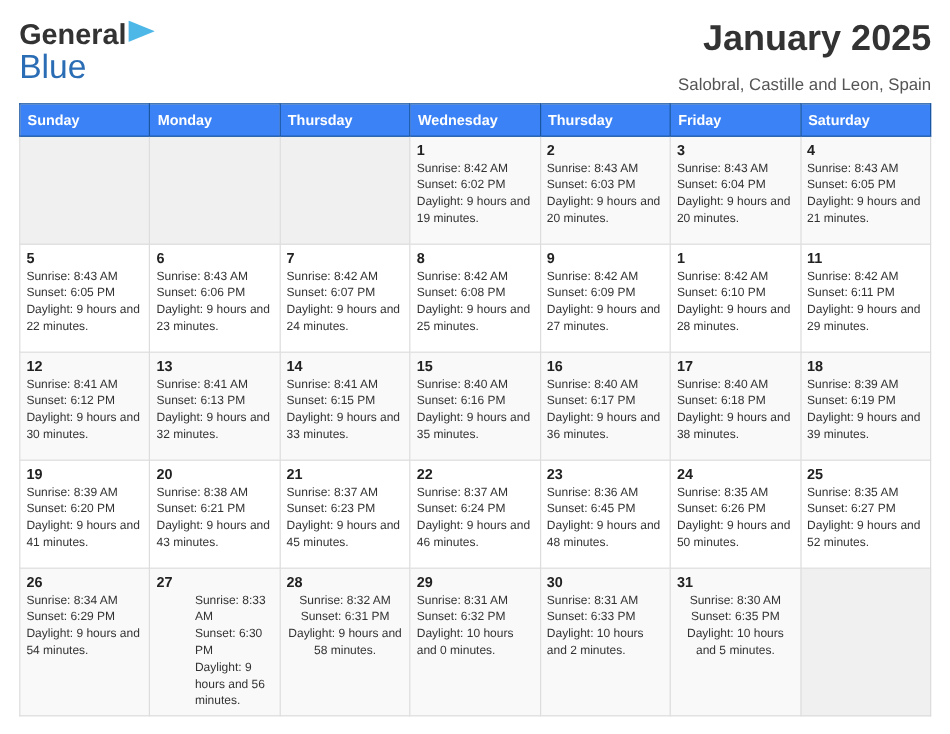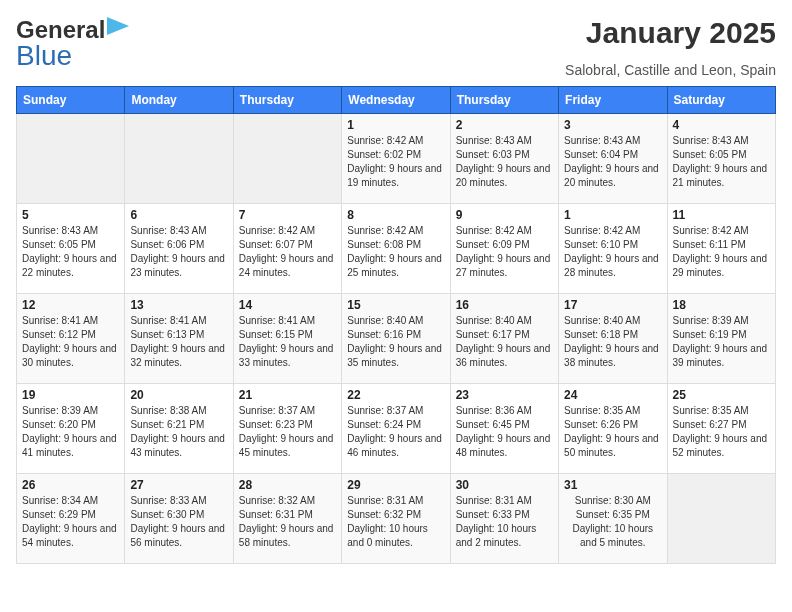--- a/index.html
+++ b/index.html
@@ -278,27 +278,27 @@
       </tr>
       <tr>
         <td>
           <div class="day-num">26</div>
           <div class="day-info" style="white-space: pre-line;">Sunrise: 8:34 AM
 Sunset: 6:29 PM
 Daylight: 9 hours and 54 minutes.</div>
         </td>
         <td>
           <div class="day-num">27</div>
-          <div class="day-info" style="white-space: pre-line;">Sunrise: 8:33 AM
+          <div class="day-info" style="white-space: pre-line; margin-left: 32px;">Sunrise: 8:33 AM
 Sunset: 6:30 PM
 Daylight: 9 hours and 56 minutes.</div>
         </td>
         <td>
           <div class="day-num">28</div>
-          <div class="day-info" style="white-space: pre-line;">Sunrise: 8:32 AM
+          <div class="day-info" style="white-space: pre-line; text-align: center;">Sunrise: 8:32 AM
 Sunset: 6:31 PM
 Daylight: 9 hours and 58 minutes.</div>
         </td>
         <td>
           <div class="day-num">29</div>
           <div class="day-info" style="white-space: pre-line;">Sunrise: 8:31 AM
 Sunset: 6:32 PM
 Daylight: 10 hours and 0 minutes.</div>
         </td>
         <td>

